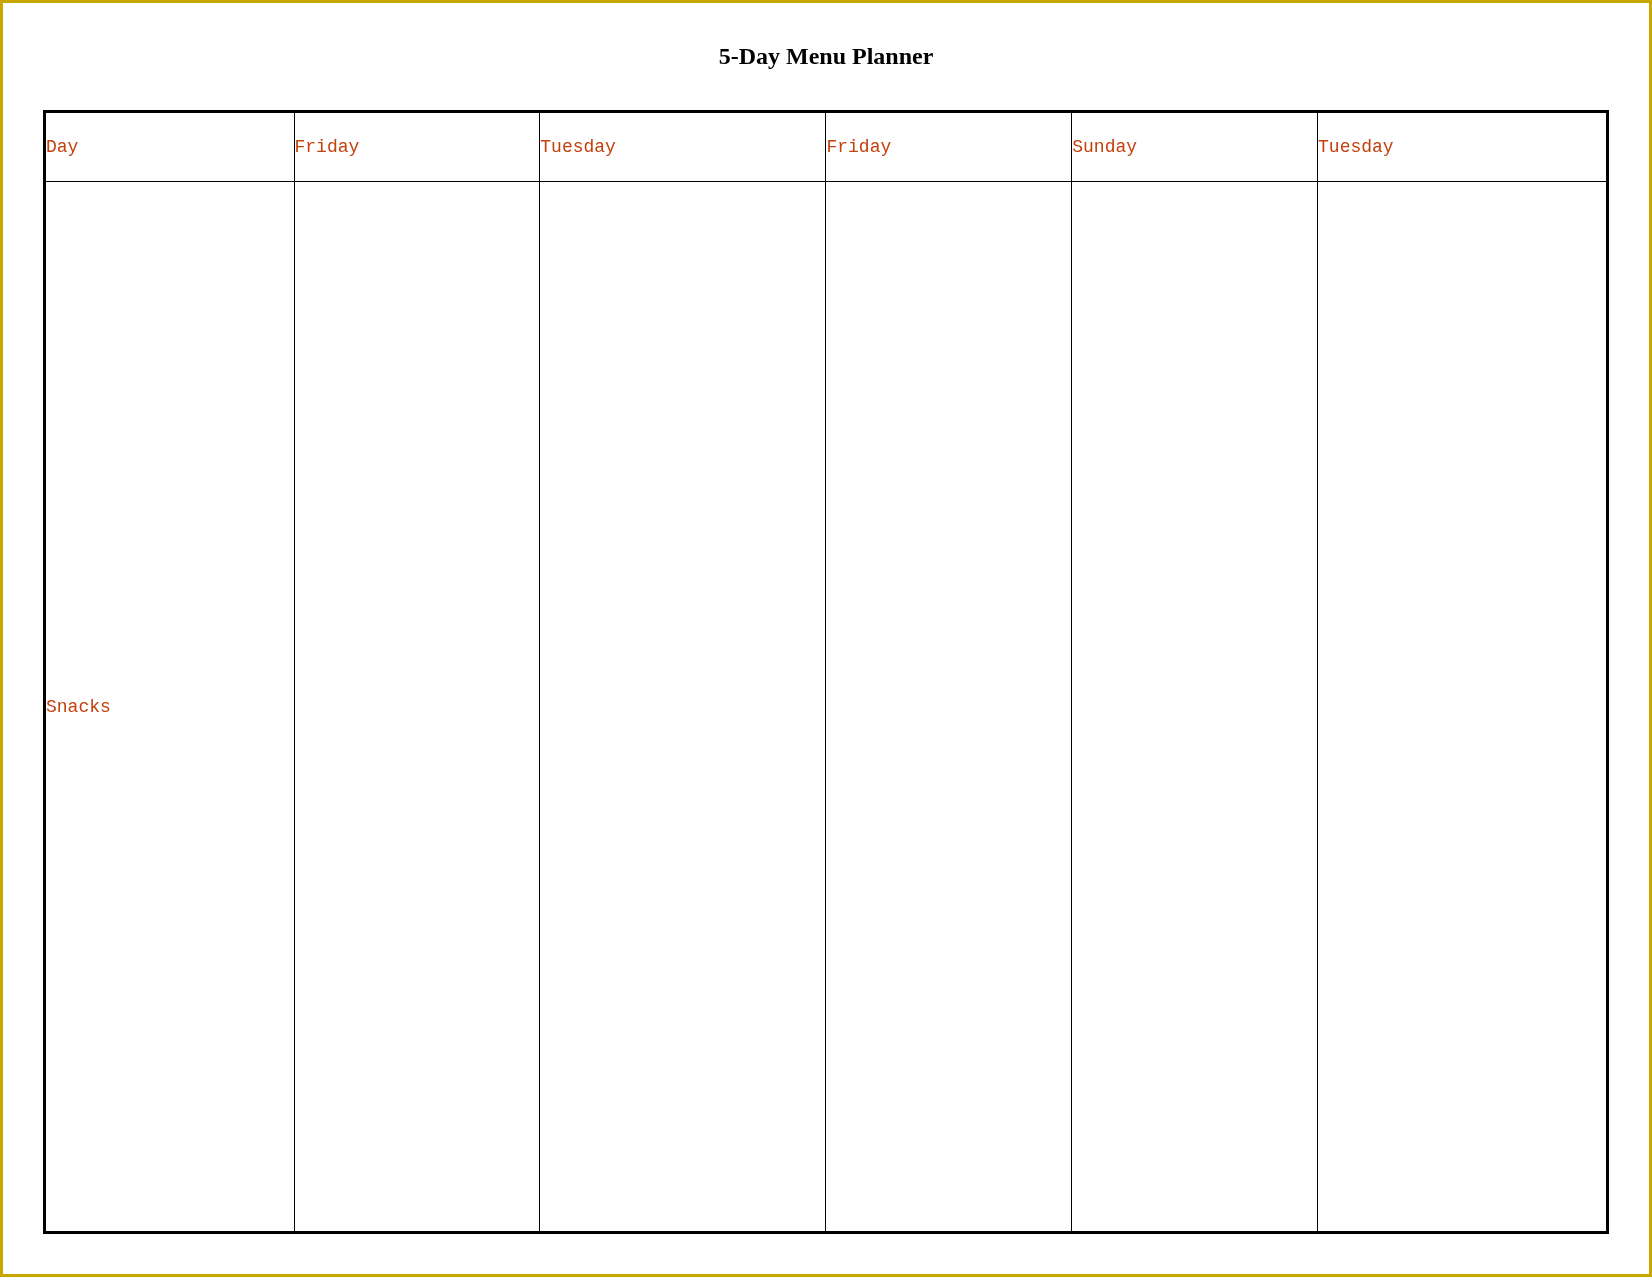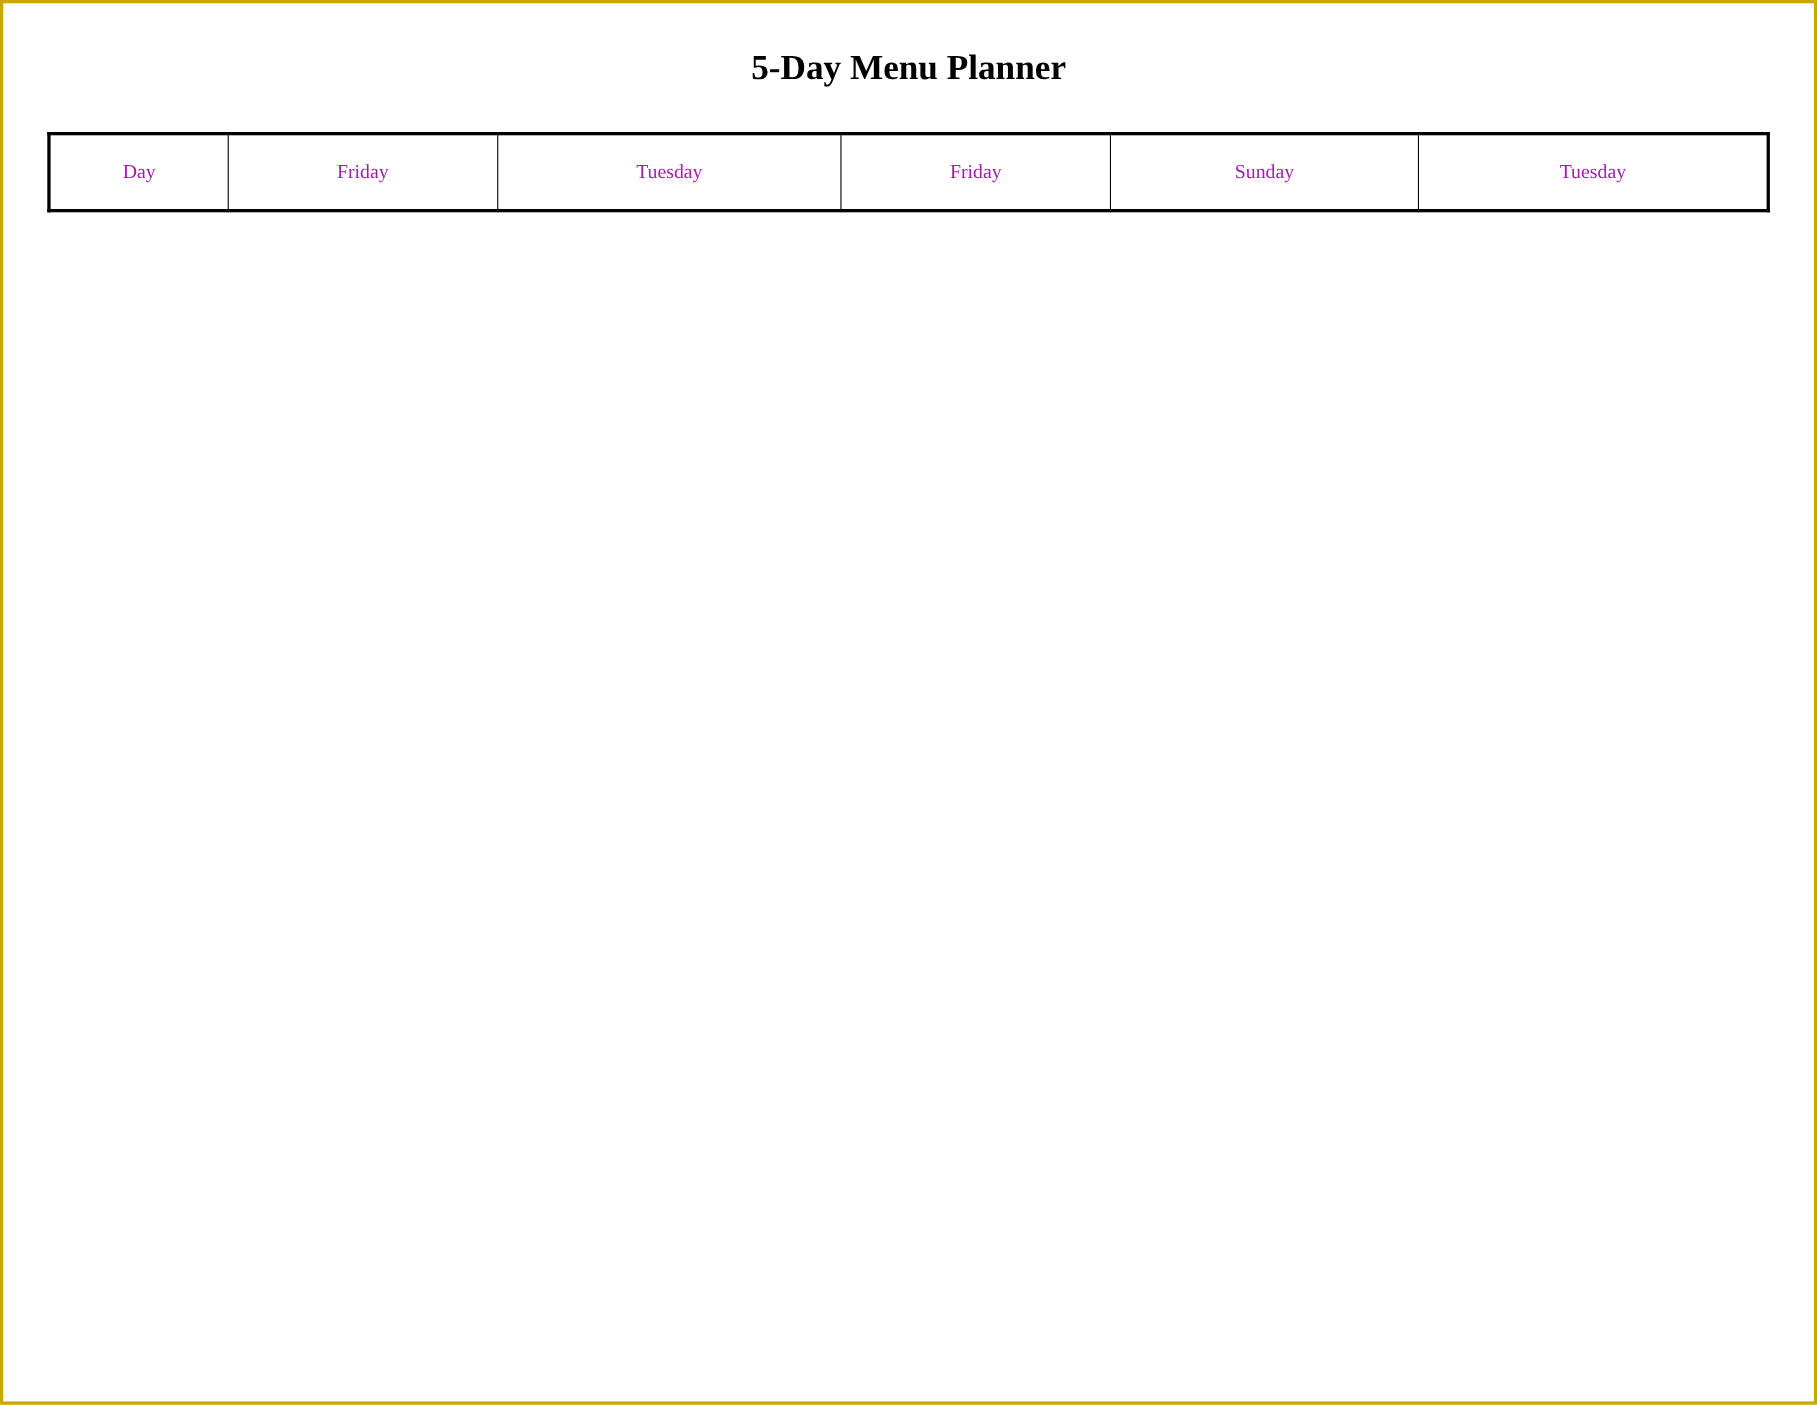--- a/index.html
+++ b/index.html
@@ -14,43 +14,42 @@
       background-color: #ffffff;
       border: 3px solid #c8a800;
       display: flex;
       flex-direction: column;
       align-items: center;
       padding: 40px 40px 40px 40px;
       font-family: Arial, sans-serif;
     }
 
     .page-title {
-      font-size: 32px;
+      font-size: 24px;
       font-weight: bold;
       margin-bottom: 40px;
       text-align: center;
       color: #000000;
       font-family: Georgia, serif;
     }
 
     .planner-table {
       width: 100%;
       border-collapse: collapse;
       border: 3px solid #000000;
       flex: 1;
     }
 
     .planner-table td,
     .planner-table th {
       border: 1.5px solid #000000;
-      text-align: center;
       vertical-align: middle;
       font-size: 18px;
-      color: #a21caf;
-      font-family: Liberation Serif, serif;
+      color: #c2410c;
+      font-family: Liberation Mono, monospace;
     }
 
     .header-row td {
       height: 70px;
       font-size: 18px;
       font-weight: normal;
     }
 
     .meal-row td {
       height: 185px;
@@ -70,14 +69,22 @@
     <tr class="header-row">
       <td>Day</td>
       <td>Friday</td>
       <td>Tuesday</td>
       <td>Friday</td>
       <td>Sunday</td>
       <td>Tuesday</td>
     </tr>
   </thead>
   <tbody>
+    <tr class="meal-row">
+      <td class="day-label">Snacks</td>
+      <td></td>
+      <td></td>
+      <td></td>
+      <td></td>
+      <td></td>
+    </tr>
   </tbody>
 </table>
 
 </body></html>

